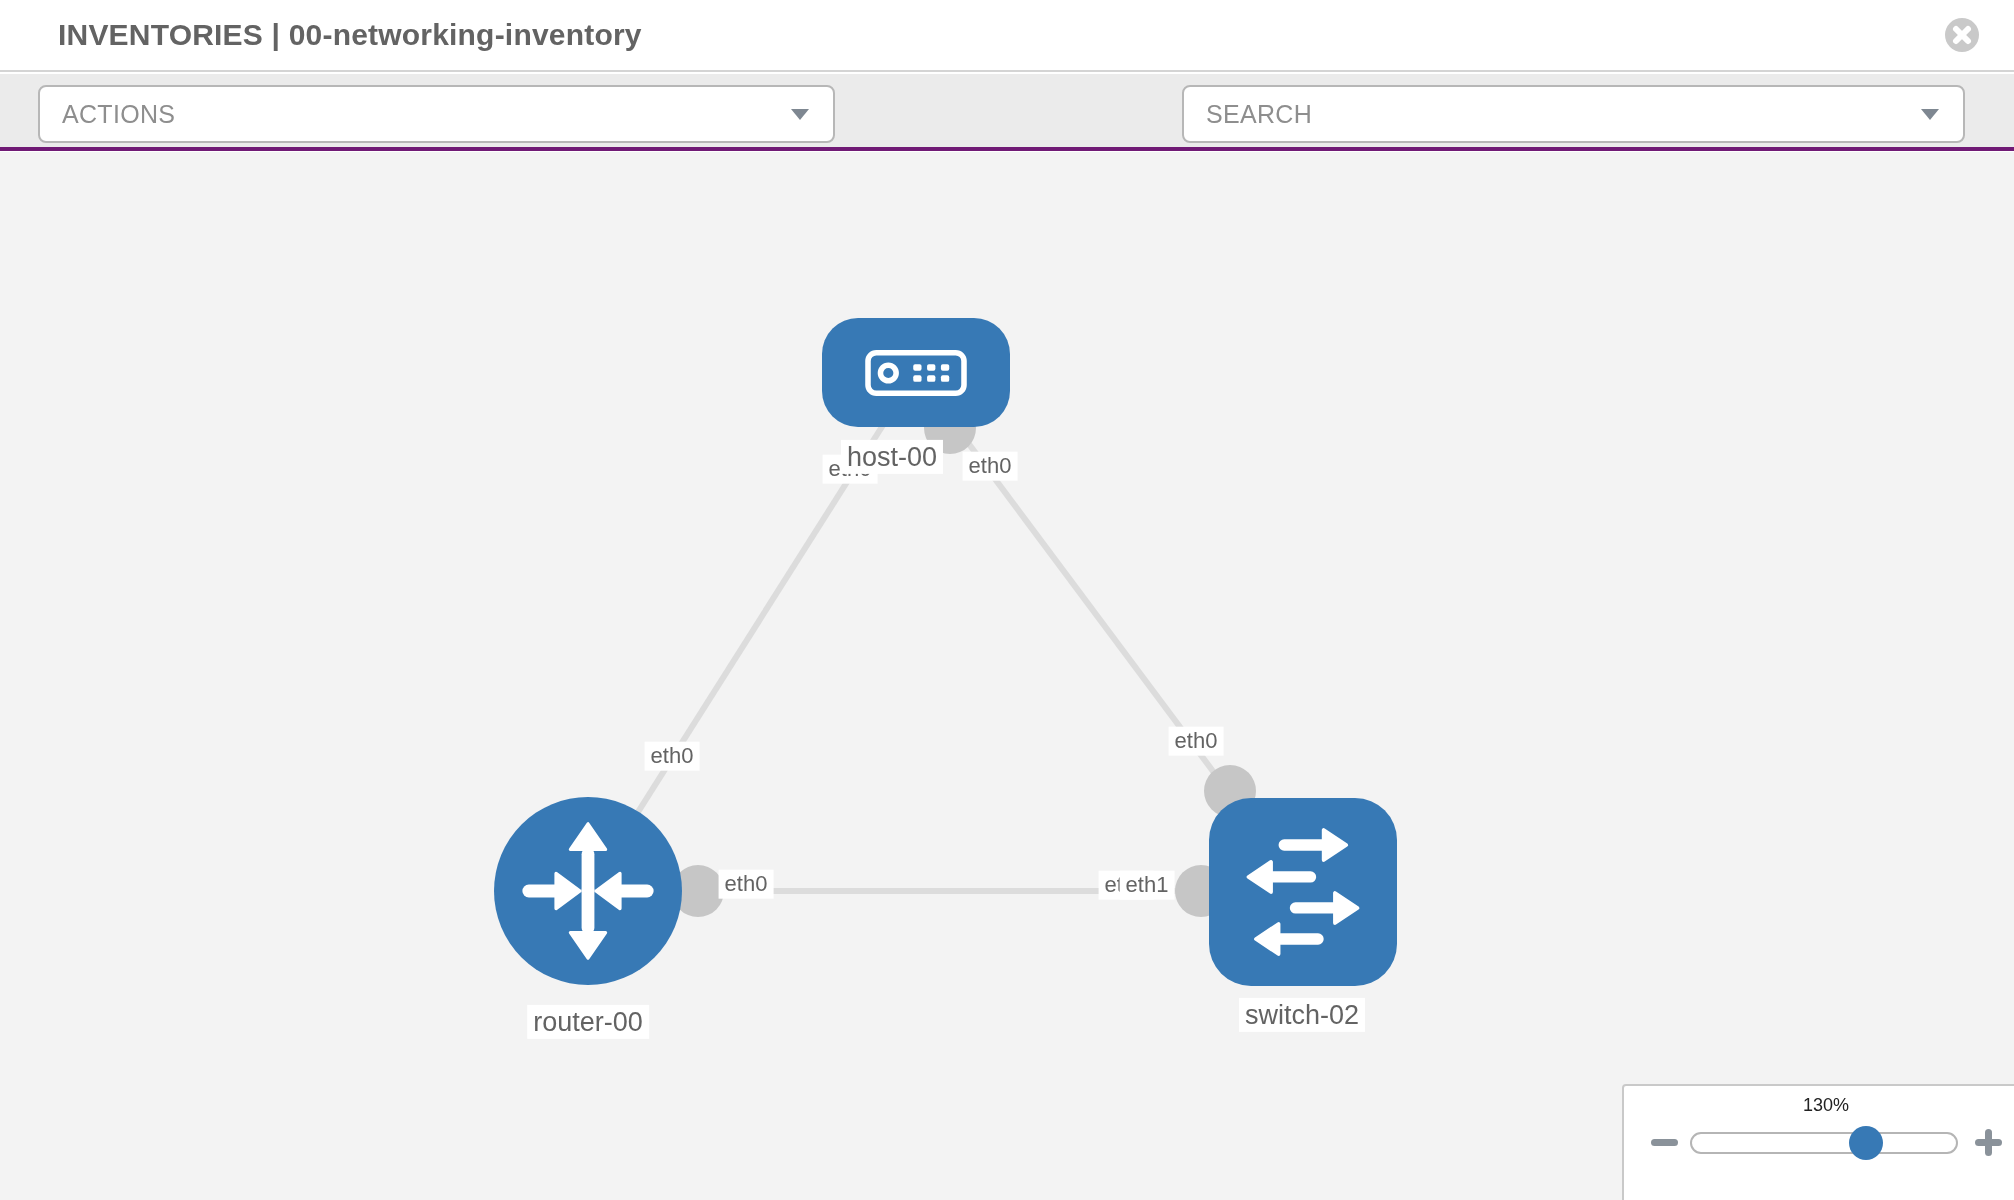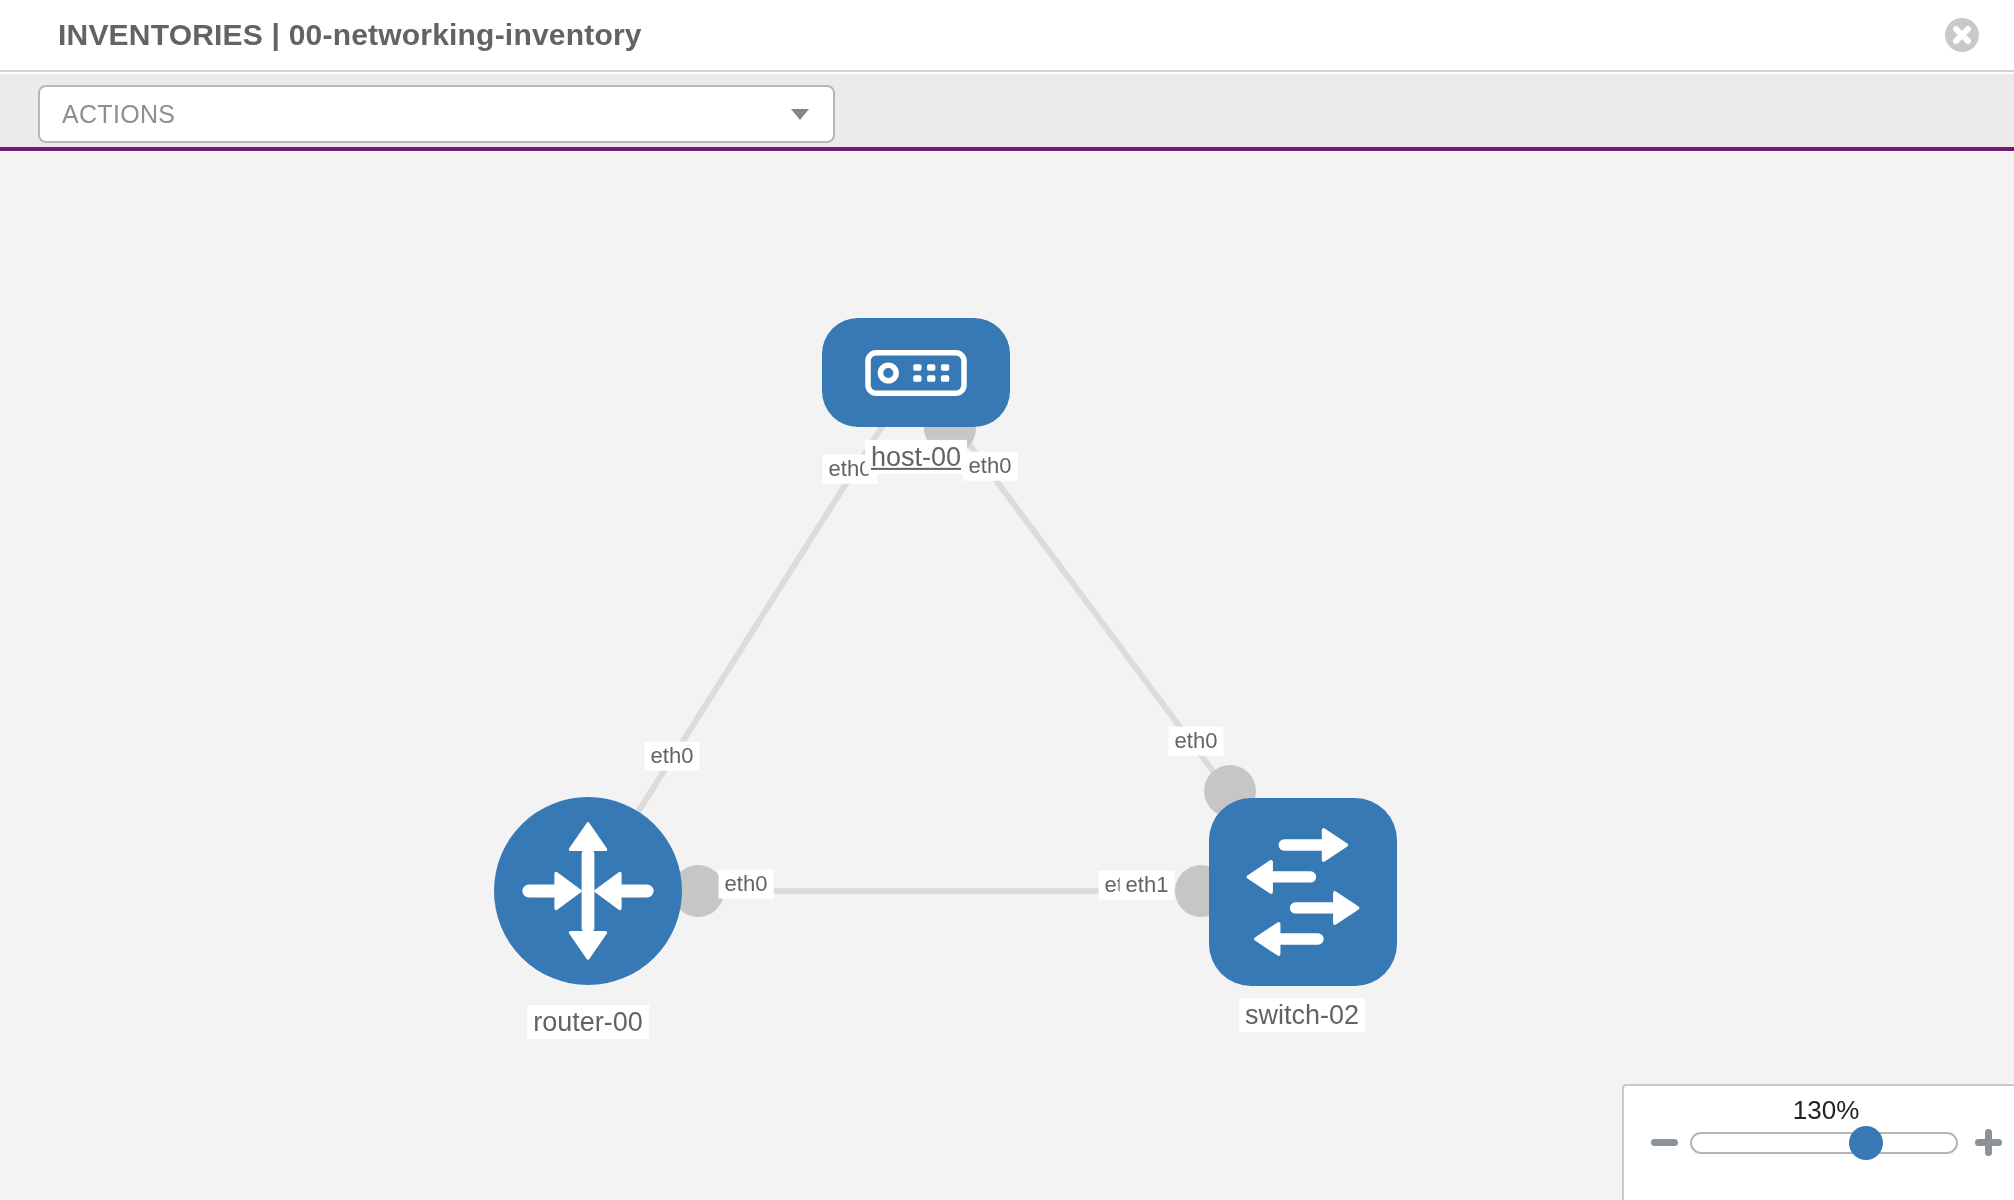--- a/index.html
+++ b/index.html
@@ -45,21 +45,21 @@
   .chip { position:absolute; transform:translate(-50%,-50%); background:#fff; color:#636363;
           white-space:nowrap; line-height:1.12; padding:2px 6px; z-index:3; }
   .chip.name { font-size:27px; }
   .chip.if   { font-size:22px; }
   .chip.if-top { z-index:4; }
 
   
   .zoom-panel { position:absolute; left:1622px; top:1084px; width:396px; height:124px;
                 background:#fff; border:2px solid #c9c9c9; border-radius:4px; z-index:6; }
   .zoom-level { position:absolute; left:202px; top:9px; transform:translateX(-50%);
-                font-size:26px; color:#222; }
+                font-size:18px; color:#222; }
   .zoom-minus { position:absolute; left:27px; top:53px; width:27px; height:7px;
                 background:#8a929a; border-radius:3.5px; border:none; cursor:pointer; }
   .zoom-plus  { position:absolute; left:351px; top:43px; width:27px; height:27px;
                 background:none; border:none; cursor:pointer; }
   .zoom-plus::before { content:""; position:absolute; left:0; top:10px; width:27px; height:7px;
                 background:#8a929a; border-radius:3.5px; }
   .zoom-plus::after  { content:""; position:absolute; left:10px; top:0; width:7px; height:27px;
                 background:#8a929a; border-radius:3.5px; }
   .zoom-track { position:absolute; left:66px; top:46px; width:268px; height:22px; background:#fff;
                 border:2px solid #b5b5b5; border-radius:12px; cursor:pointer; }
@@ -99,20 +99,24 @@
       <svg viewBox="0 0 30 30">
         <g stroke="#828c96" fill="none" stroke-linecap="round">
           <circle cx="9.5" cy="9.5" r="5.2" stroke-width="4.6"></circle>
           <line x1="13.5" y1="13.5" x2="24.5" y2="23.5" stroke-width="5"></line>
           <line x1="19.5" y1="20.5" x2="23" y2="17" stroke-width="4"></line>
           <line x1="24.5" y1="23.5" x2="27.5" y2="20.5" stroke-width="4"></line>
         </g>
       </svg>
     </button>
 
+    <div class="combo combo-search">
+      <span class="combo-label">SEARCH</span>
+      <span class="caret"></span>
+    </div>
   </div>
 
   <div class="canvas">
 
     <svg class="wires" width="2014" height="1048">
       <g stroke="#dcdcdc" stroke-width="6">
         <line x1="588" y1="739" x2="916" y2="221"></line>
         <line x1="916" y1="221" x2="1303" y2="740"></line>
         <line x1="588" y1="739" x2="1303" y2="739"></line>
       </g>
@@ -174,21 +178,21 @@
     </div>
 
     <span class="chip if" style="left:672px;  top:604px;">eth0</span>
     <span class="chip if" style="left:850px;  top:317px;">eth0</span>
     <span class="chip if" style="left:1196px; top:589px;">eth0</span>
     <span class="chip if" style="left:990px;  top:314px;">eth0</span>
     <span class="chip if" style="left:746px;  top:732px;">eth0</span>
     <span class="chip if" style="left:1126px; top:733px;">eth0</span>
     <span class="chip if if-top" style="left:1147px; top:733px;">eth1</span>
 
-    <span class="chip name" style="left:916px;  top:305px;text-decoration:underline;">host-00</span>
+    <span class="chip name" style="left:892px;  top:305px;">host-00</span>
     <span class="chip name" style="left:588px;  top:862px;margin-top:8px;">router-00</span>
     <span class="chip name" style="left:1302px; top:863px;">switch-02</span>
   </div>
 
   <div class="zoom-panel">
     <span class="zoom-level">130%</span>
     <button class="zoom-minus"></button>
     <div class="zoom-track">
       <div class="zoom-thumb"></div>
     </div>

